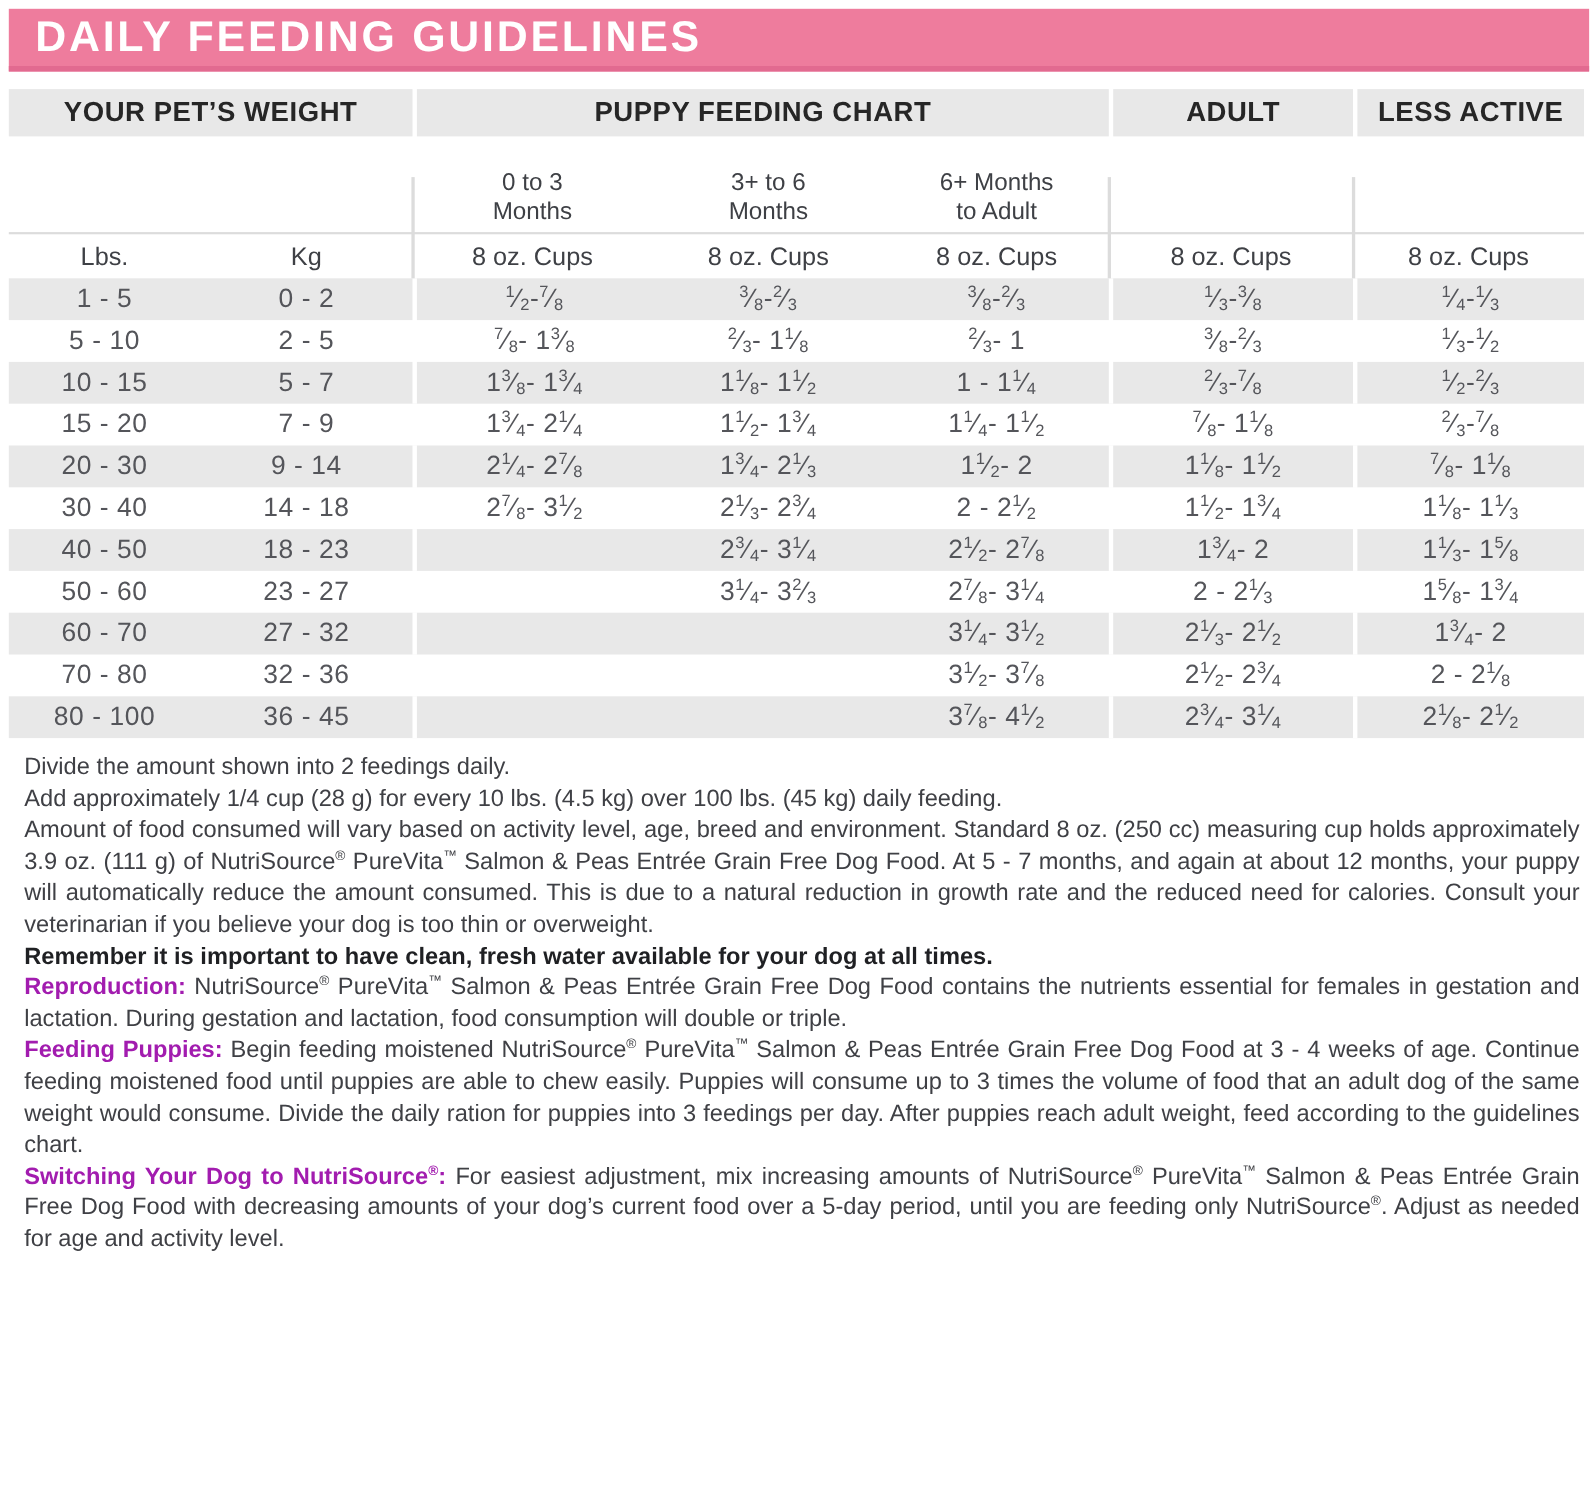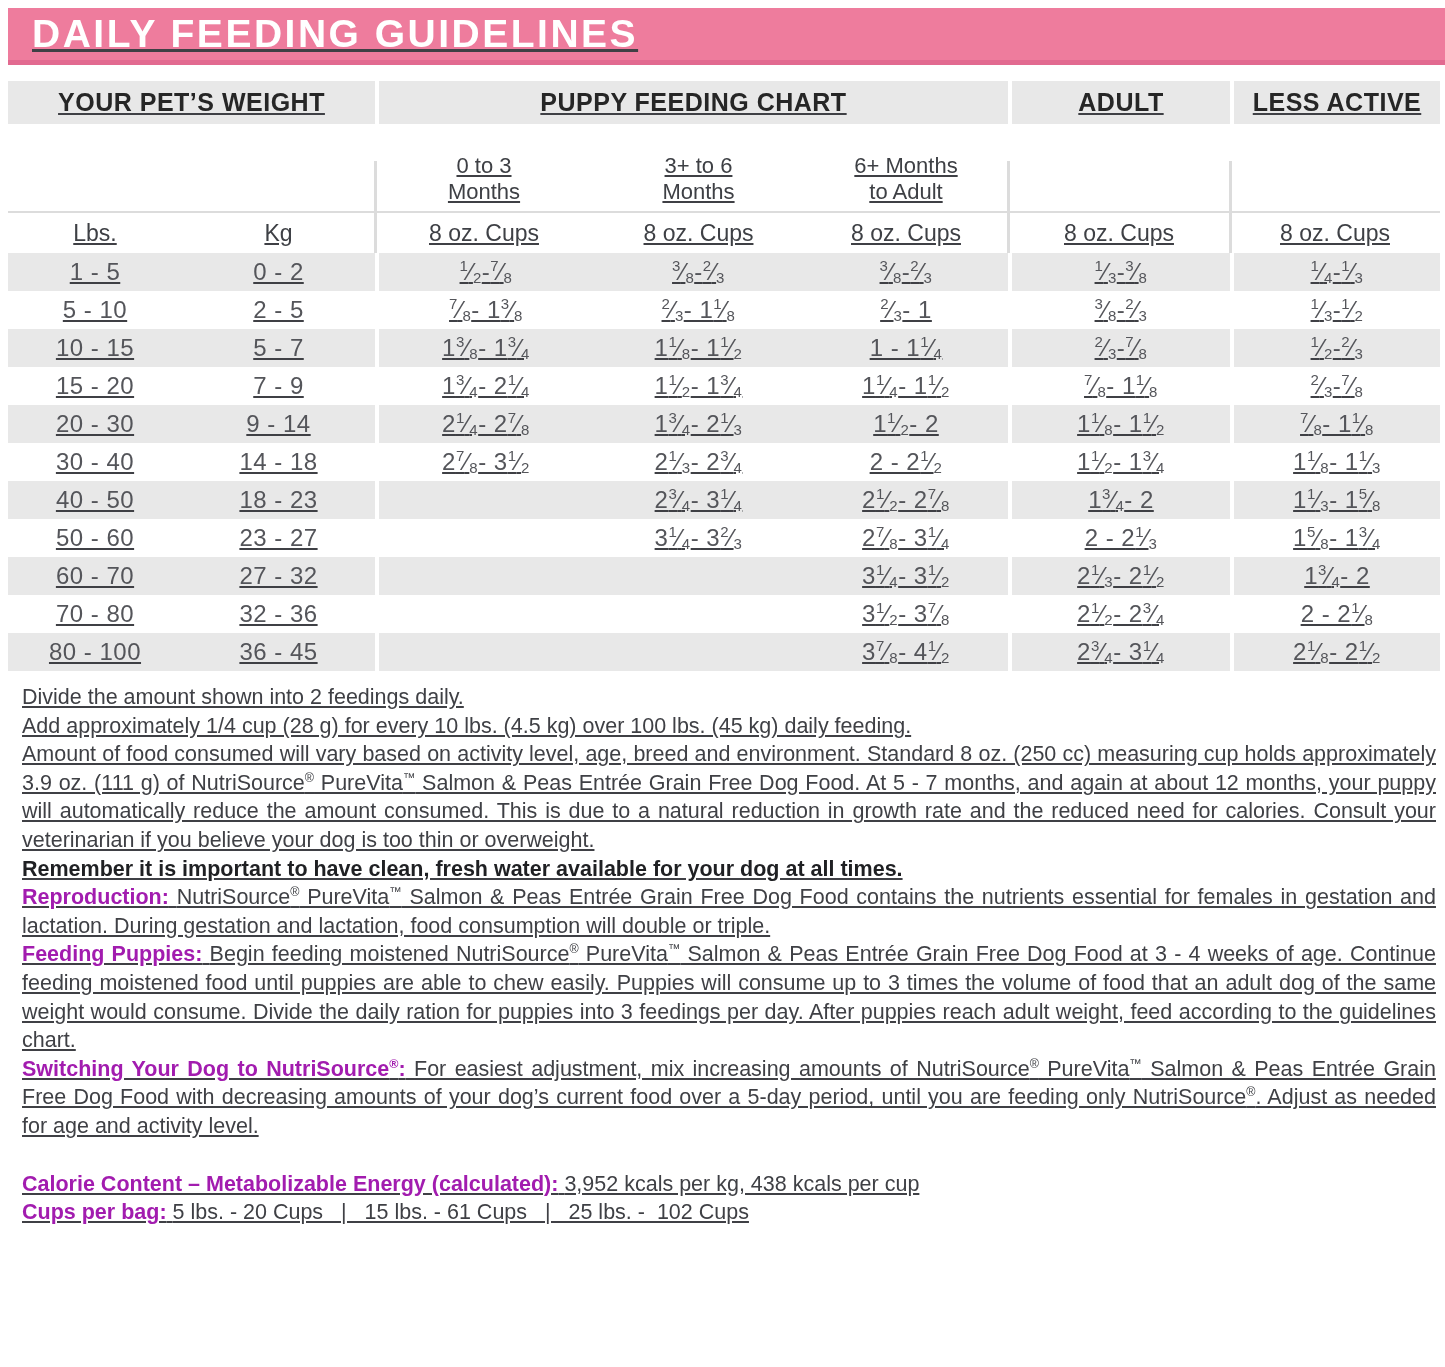--- a/index.html
+++ b/index.html
@@ -1,17 +1,17 @@
 <!DOCTYPE html>
 <html><head>
 <meta charset="utf-8">
 <style>
   html,body{margin:0;padding:0;background:#fff;}
   .page{position:relative;width:1445px;height:1367px;background:#fff;overflow:hidden;
-        font-family:"Liberation Sans",sans-serif;color:#3f4045;text-decoration:underline;}
+        font-family:"Liberation Sans",sans-serif;color:#3f4045;}
 
   
   .banner{margin:8px 0 0 8px;height:52px;background:#ee7c9d;border-bottom:5px solid #e26a90;
           display:flex;align-items:center;padding-left:24px;}
   .banner-title{font-size:39px;font-weight:800;color:#ffffff;letter-spacing:2.5px;}
 
   
   .table{margin-left:8px;width:1432px;}
   .ghead{margin-top:16px;display:flex;gap:4px;height:43px;}
   .ghead .g{background:#e8e8e8;display:flex;align-items:center;justify-content:center;
@@ -215,25 +215,15 @@
     </p>
     <p class="just section">
       <span class="lead">Feeding Puppies:</span>
       <span>Begin feeding moistened NutriSource<sup class="rm">®</sup> PureVita<sup class="rm">™</sup> Salmon &amp; Peas Entrée Grain Free Dog Food at 3 - 4 weeks of age. Continue feeding moistened food until puppies are able to chew easily. Puppies will consume up to 3 times the volume of food that an adult dog of the same weight would consume. Divide the daily ration for puppies into 3 feedings per day. After puppies reach adult weight, feed according to the guidelines chart.</span>
     </p>
     <p class="just section">
       <span class="lead">Switching Your Dog to NutriSource<sup class="rm">®</sup>:</span>
       <span>For easiest adjustment, mix increasing amounts of NutriSource<sup class="rm">®</sup> PureVita<sup class="rm">™</sup> Salmon &amp; Peas Entrée Grain Free Dog Food with decreasing amounts of your dog’s current food over a 5-day period, until you are feeding only NutriSource<sup class="rm">®</sup>. Adjust as needed for age and activity level.</span>
     </p>
 
-    <div class="calblock">
-      <p>
-        <span class="lead">Calorie Content – Metabolizable Energy (calculated):</span>
-        <span>3,952 kcals per kg, 438 kcals per cup</span>
-      </p>
-      <p>
-        <span class="lead">Cups per bag:</span>
-        <span class="pre">5 lbs. - 20 Cups   |   15 lbs. - 61 Cups   |   25 lbs. -  102 Cups</span>
-      </p>
-    </div>
   </div>
 
 </div>
 
 </body></html>

